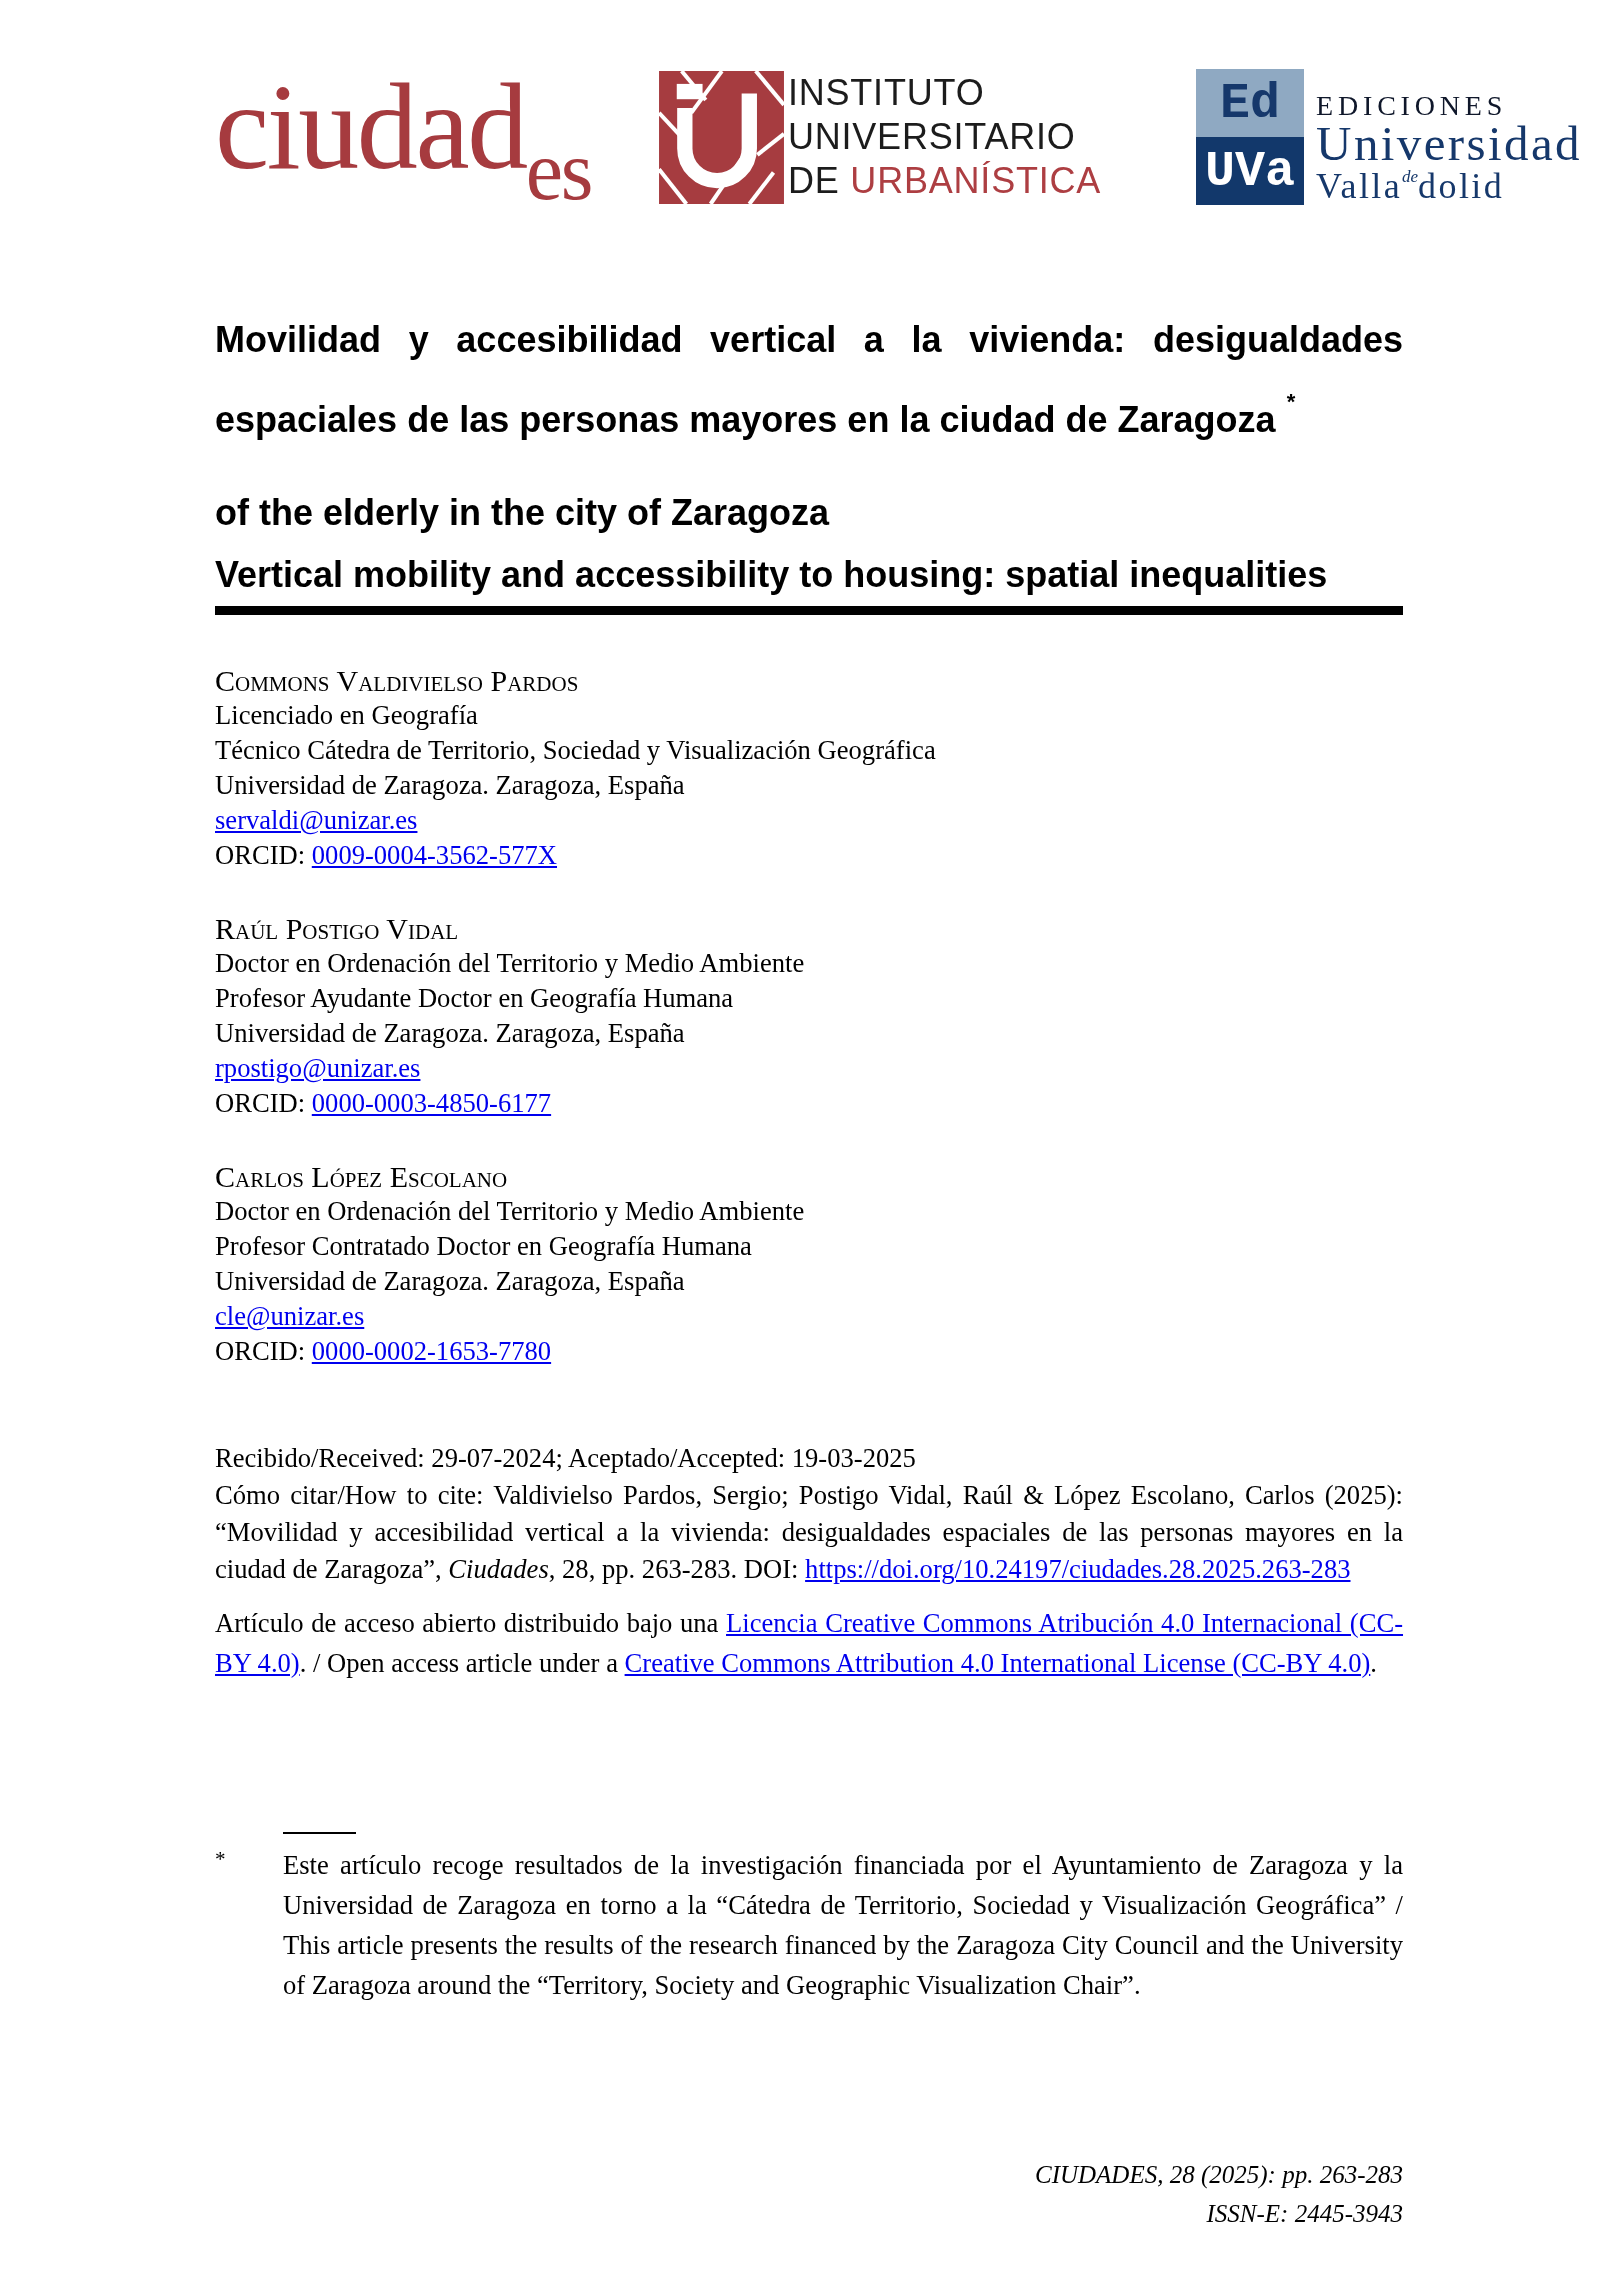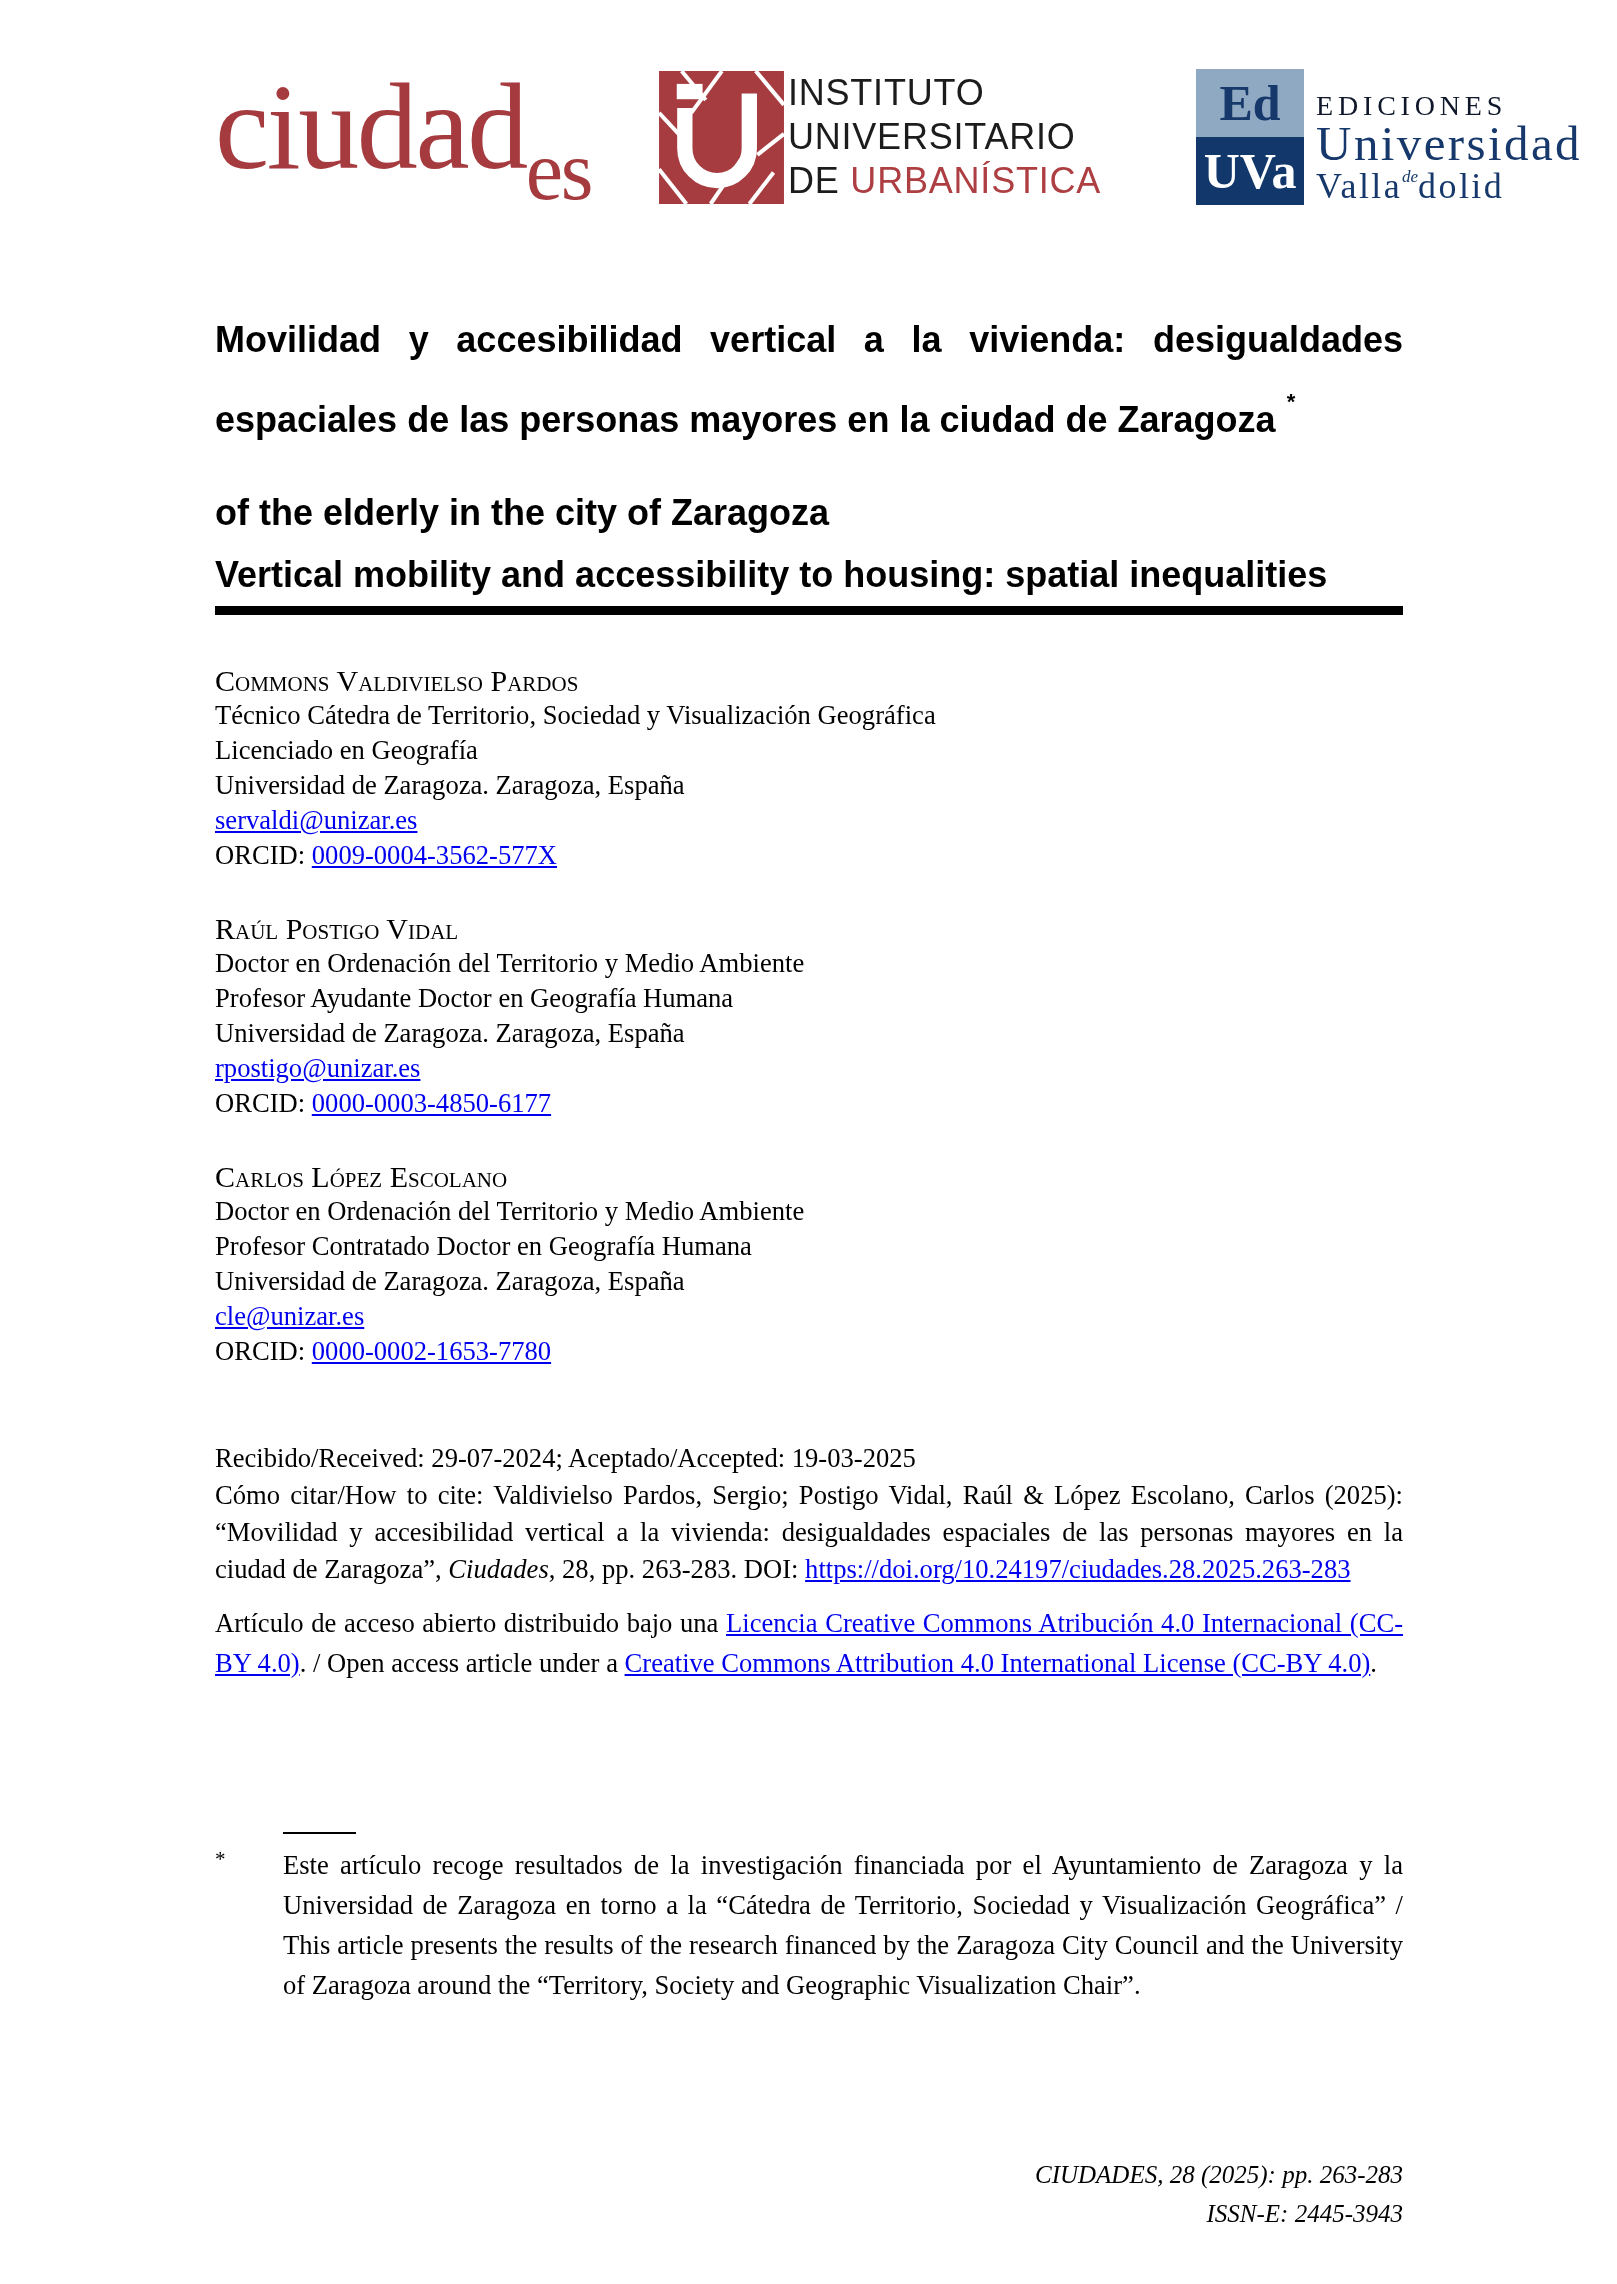--- a/index.html
+++ b/index.html
@@ -39,21 +39,21 @@
     font-family:"Liberation Sans", sans-serif;
     font-stretch:condensed;
     font-size:36px; line-height:44px;
     letter-spacing:0.8px;
     color:#1c1c1c;
     white-space:nowrap;
   }
   .iuu-text .red { color:#AD3E42; }
 
   .eduva { display:flex; gap:12px; margin-top:8px; }
-  .eduva-sq { width:135px; height:162px; font-family:Liberation Serif, serif; font-weight:bold;padding-left:27px; }
+  .eduva-sq { width:135px; height:162px; font-family:Liberation Mono, monospace; font-weight:bold;padding-left:27px; }
   .eduva-sq .half { height:68px; display:flex; align-items:center; justify-content:center; font-size:50px; }
   .eduva-sq .top    { background:#8FA9C2; color:#16386B; }
   .eduva-sq .bottom { background:#12386B; color:#ffffff; }
   .eduva-text { font-family:"Liberation Serif", serif; white-space:nowrap; padding-top:19.3px; }
   .eduva-text .l1 { color:#0f172a; font-size:28px; letter-spacing:4.8px; line-height:35px; }
   .eduva-text .l2 { color:#16386B; font-size:49px; letter-spacing:2.4px; line-height:42px; }
   .eduva-text .l3 { color:#16386B; font-size:36px; letter-spacing:2.4px; line-height:42px; position:relative; }
   .eduva-text .de { font-size:17px; font-style:italic; position:relative; top:-16px; letter-spacing:0; }
 
   
@@ -160,22 +160,22 @@
 
     <h2 class="title-en">
       <div>of the elderly in the city of Zaragoza</div>
       <div>Vertical mobility and accessibility to housing: spatial inequalities</div>
     </h2>
 
     <div class="rule"></div>
 
     <section class="author first">
       <div class="name">Commons Valdivielso Pardos</div>
+      <div>Licenciado en Geografía</div>
       <div>Técnico Cátedra de Territorio, Sociedad y Visualización Geográfica</div>
-      <div>Licenciado en Geografía</div>
       <div>Universidad de Zaragoza. Zaragoza, España</div>
       <div><a class="lnk">servaldi@unizar.es</a></div>
       <div><span>ORCID: </span><a class="lnk">0009-0004-3562-577X</a></div>
     </section>
 
     <section class="author">
       <div class="name">Raúl Postigo Vidal</div>
       <div>Doctor en Ordenación del Territorio y Medio Ambiente</div>
       <div>Profesor Ayudante Doctor en Geografía Humana</div>
       <div>Universidad de Zaragoza. Zaragoza, España</div>

